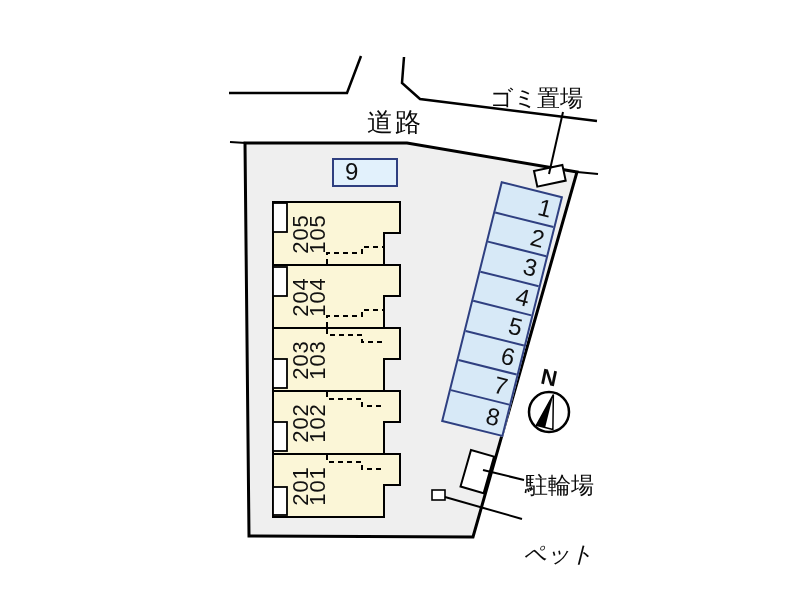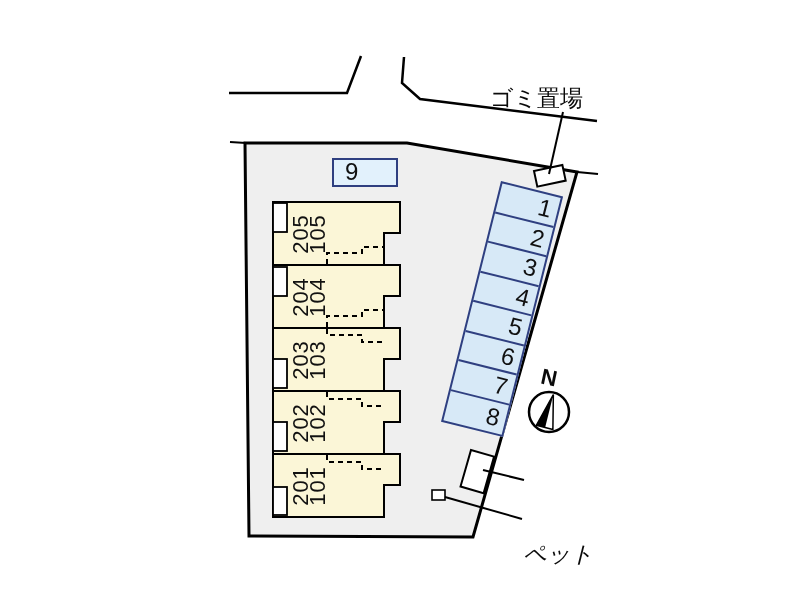--- a/index.html
+++ b/index.html
@@ -117,20 +117,22 @@
   </div>
   <div class="unit-label u202">
     <span>202</span>
     <span>102</span>
   </div>
   <div class="unit-label u201">
     <span>201</span>
     <span>101</span>
   </div>
 
+  <div class="lbl road-label">道路</div>
   <div class="lbl garbage-label">ゴミ置場</div>
+  <div class="lbl bicycle-label">駐輪場</div>
   <div class="lbl pet-label">
     <span class="line1">ペット</span>
     
   </div>
   <div class="lbl north-label">N</div>
 
 </div>
 
 </body></html>

